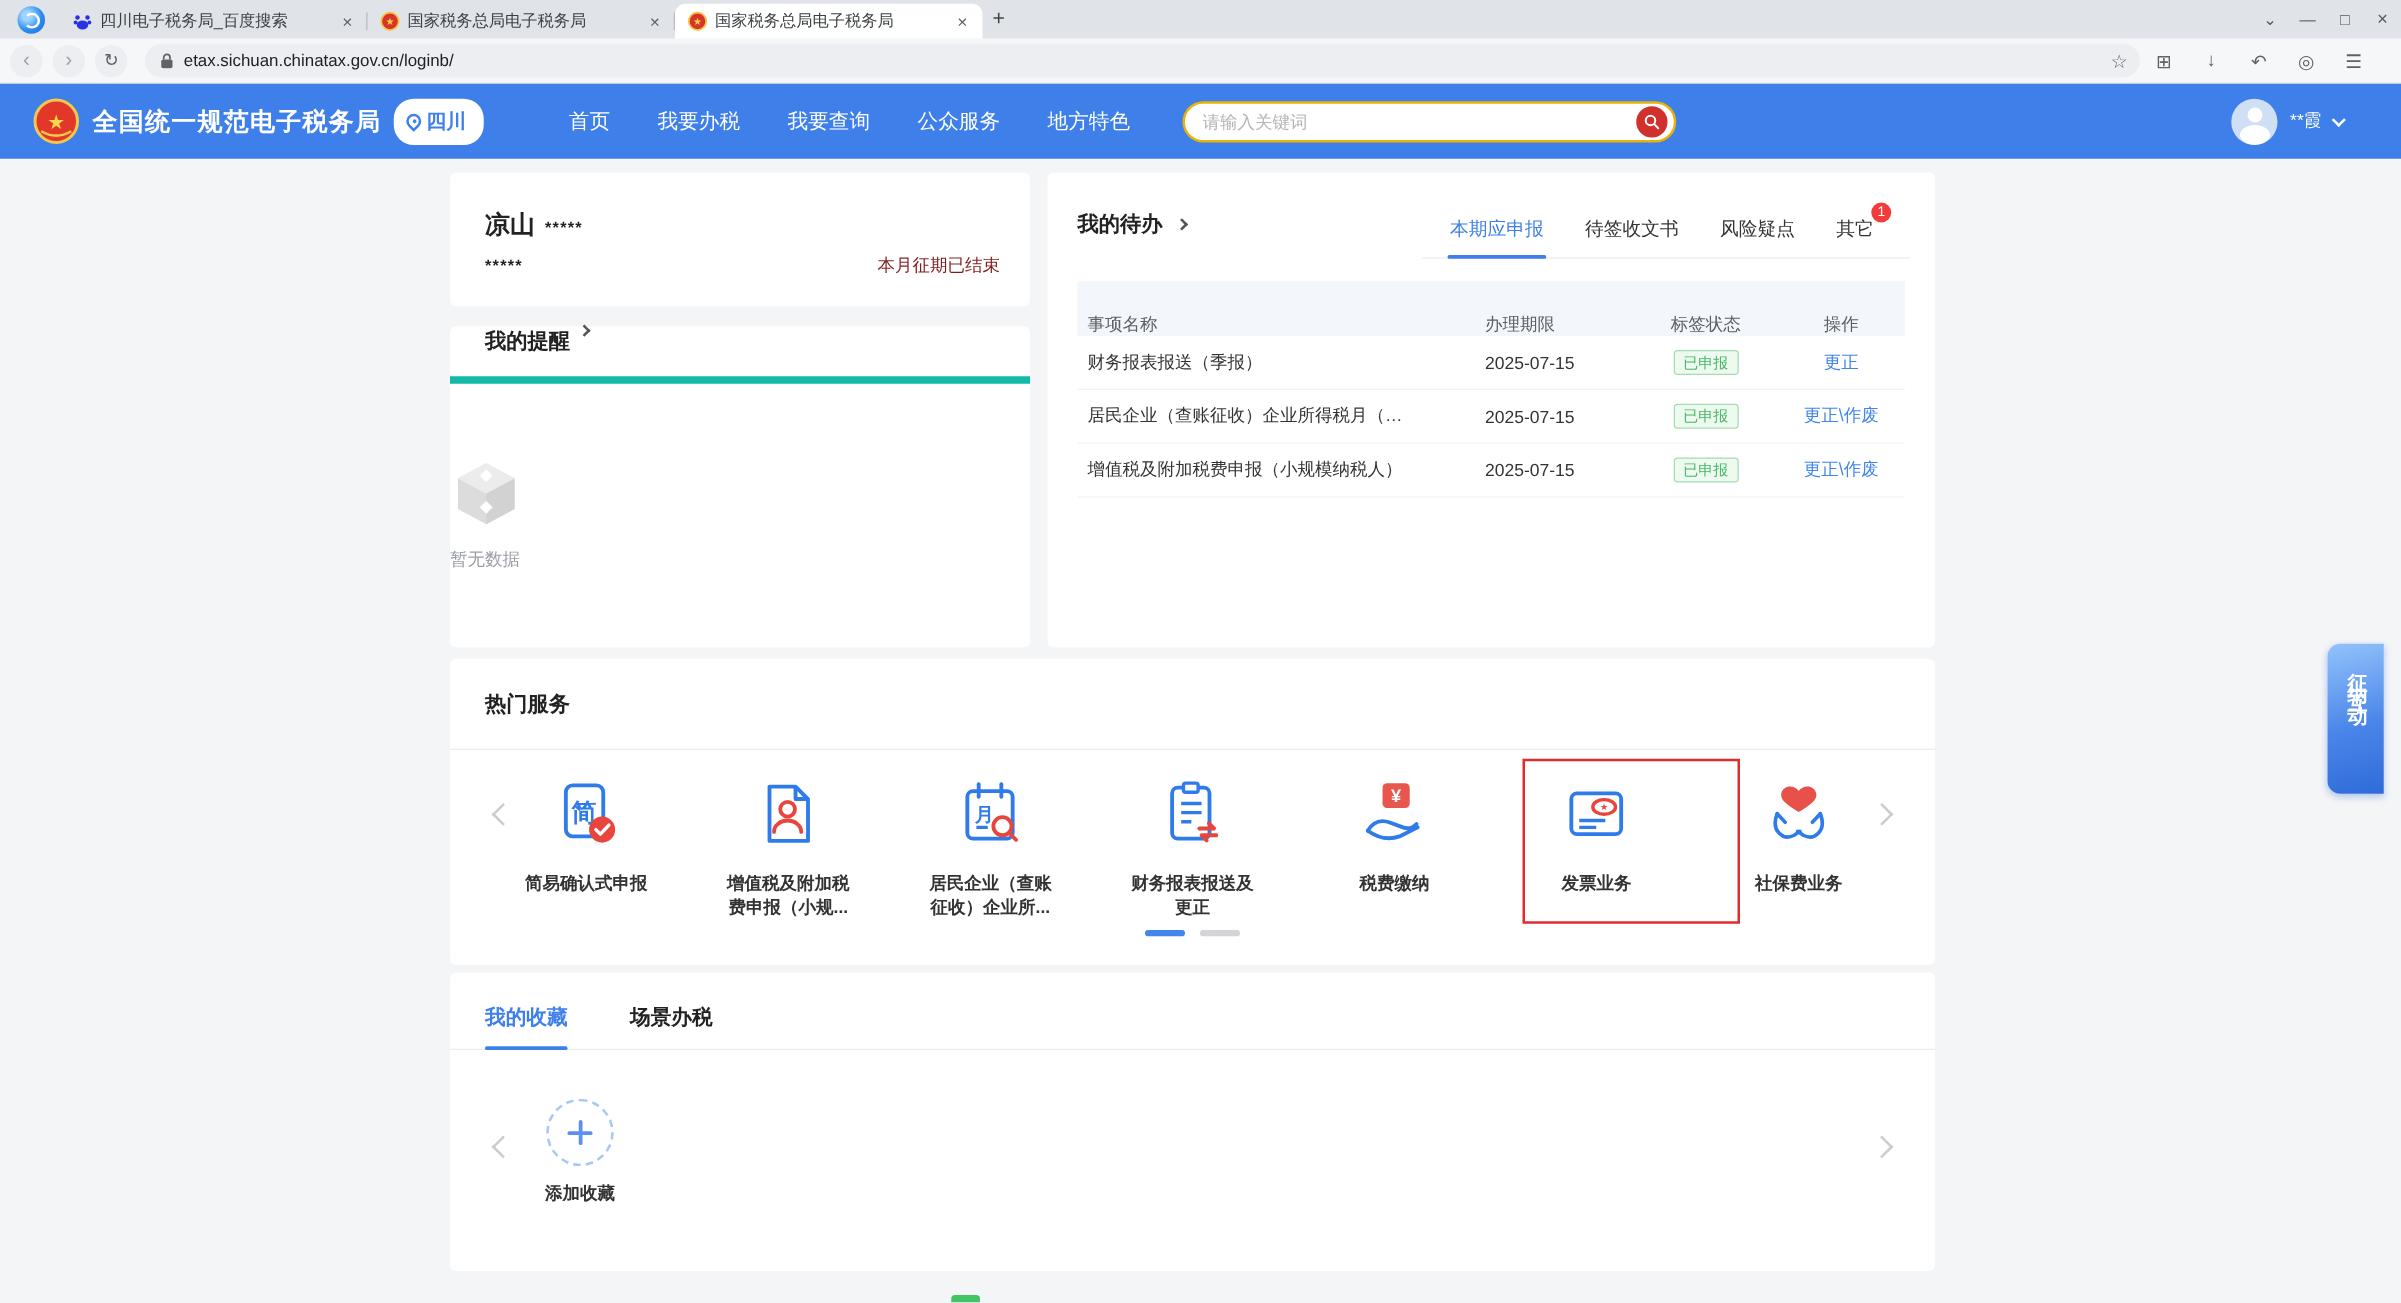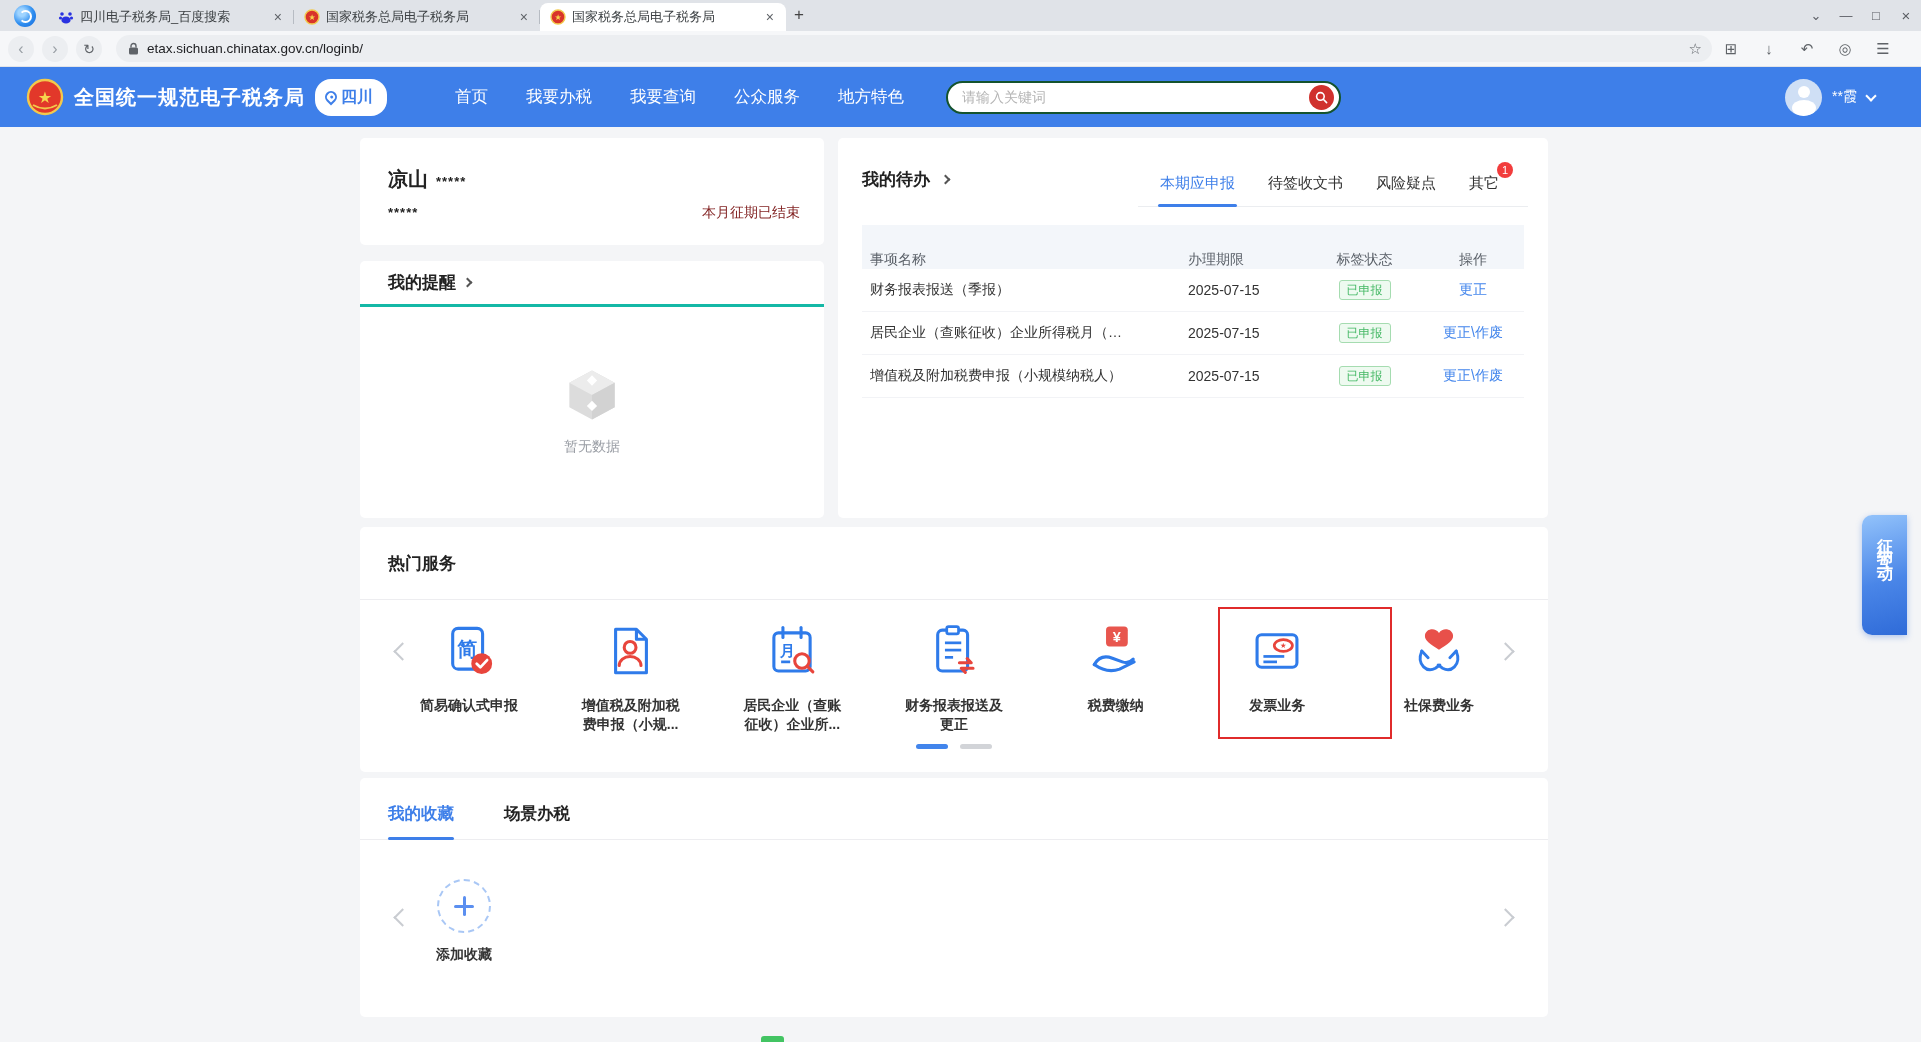--- a/index.html
+++ b/index.html
@@ -30,21 +30,21 @@
 
   
   .siteheader { position:absolute; left:0; top:67px; width:1921px; height:60px; background:#3e7fe9; display:flex; align-items:center; }
   .emblem { margin-left:26px; }
   .site-title { color:#fff; font-size:20px; font-weight:bold; margin-left:10px; letter-spacing:1px; }
   .region-pill { margin-left:10px; background:#fff; color:#3e7fe9; border-radius:16px; height:37px; padding:0 14px 0 10px; display:flex; align-items:center; font-size:16px; font-weight:bold; gap:4px; }
   .pin { width:12px; height:12px; border:2px solid #3e7fe9; border-radius:50% 50% 50% 0; transform:rotate(-45deg); position:relative; }
   .pin:after{ content:""; position:absolute; left:2.5px; top:2.5px; width:3px; height:3px; border-radius:50%; background:#3e7fe9; }
   .top-nav { display:flex; gap:38px; margin-left:68px; }
   .top-nav .nav-item { color:#fff; font-size:16.5px; white-space:nowrap; }
-  .search-wrap { margin-left:42px; width:395px; height:33px; background:#fff; border:2px solid #14532d; border-radius:17px; display:flex; align-items:center; padding:0 5px 0 14px; }
+  .search-wrap { margin-left:42px; width:395px; height:33px; background:#fff; border:2px solid #eab308; border-radius:17px; display:flex; align-items:center; padding:0 5px 0 14px; }
   .search-input { border:none; outline:none; flex:1; font-size:14px; color:#333; font-family:inherit; background:transparent; }
   .search-input::placeholder { color:#b5b5b5; }
   .search-btn { width:25px; height:25px; border-radius:50%; background:#d0312d; display:flex; align-items:center; justify-content:center; }
   .user-area { margin-left:auto; margin-right:46px; display:flex; align-items:center; }
   .avatar { width:37px; height:37px; border-radius:50%; background:#cfdff5; position:relative; overflow:hidden; }
   .avatar:before { content:""; position:absolute; left:12.5px; top:7px; width:12px; height:12px; border-radius:50%; background:#fff; }
   .avatar:after { content:""; position:absolute; left:6.5px; top:21px; width:24px; height:16px; border-radius:50%; background:#fff; }
   .user-name { color:#fff; font-size:14px; margin-left:10px; }
   .chev-down-white { width:8px; height:8px; border-right:2px solid #fff; border-bottom:2px solid #fff; transform:rotate(45deg); margin:-3px 0 0 10px; }
 
@@ -61,22 +61,22 @@
 
   
   .profile-line1 { position:absolute; left:28px; top:28px; display:flex; align-items:baseline; }
   .profile-region { font-size:20px; font-weight:bold; color:#222; }
   .profile-stars1 { font-size:13px; font-weight:bold; color:#222; margin-left:8px; letter-spacing:1px; }
   .profile-line2 { position:absolute; left:28px; right:24px; top:66px; display:flex; justify-content:space-between; align-items:baseline; }
   .profile-stars2 { font-size:13px; font-weight:bold; color:#222; letter-spacing:1px; }
   .period-status { font-size:14px; color:#7f1d1d; }
 
   
-  .rem-head { position:absolute; left:0; right:0; top:0; height:46px; border-bottom:3px solid #14b8a6; display:flex; align-items:center; padding-left:28px; }
-  .rem-empty { position:absolute; left:0; right:0; top:105px; text-align:center; }
+  .rem-head { position:absolute; left:0; right:0; top:0; height:46px; border-bottom:6px solid #14b8a6; display:flex; padding-left:28px; }
+  .rem-empty { position:absolute; left:0; right:0; top:105px; text-align:left; }
   .empty-text { margin-top:10px; font-size:14px; color:#9a9ea5; }
 
   
   .todo-title { position:absolute; left:24px; top:30px; }
   .todo-tabs { position:absolute; left:300px; right:20px; top:30px; height:39px; border-bottom:1px solid #ebedf0; display:flex; gap:33px; padding-left:22px; }
   .todo-tab { font-size:15px; color:#333; position:relative; padding-top:6px; }
   .todo-tab.active { color:#3e7fe9; }
   .todo-tab.active .underline { position:absolute; left:-2px; right:-2px; bottom:-1px; height:3px; background:#3e7fe9; border-radius:2px; }
   .tab-badge { position:absolute; right:-14px; top:-6px; min-width:16px; height:16px; border-radius:8px; background:#f23c3c; color:#fff; font-size:11px; display:flex; align-items:center; justify-content:center; padding:0 4px; }
   .todo-table { position:absolute; left:24px; right:24px; top:87px; font-size:14px; }

